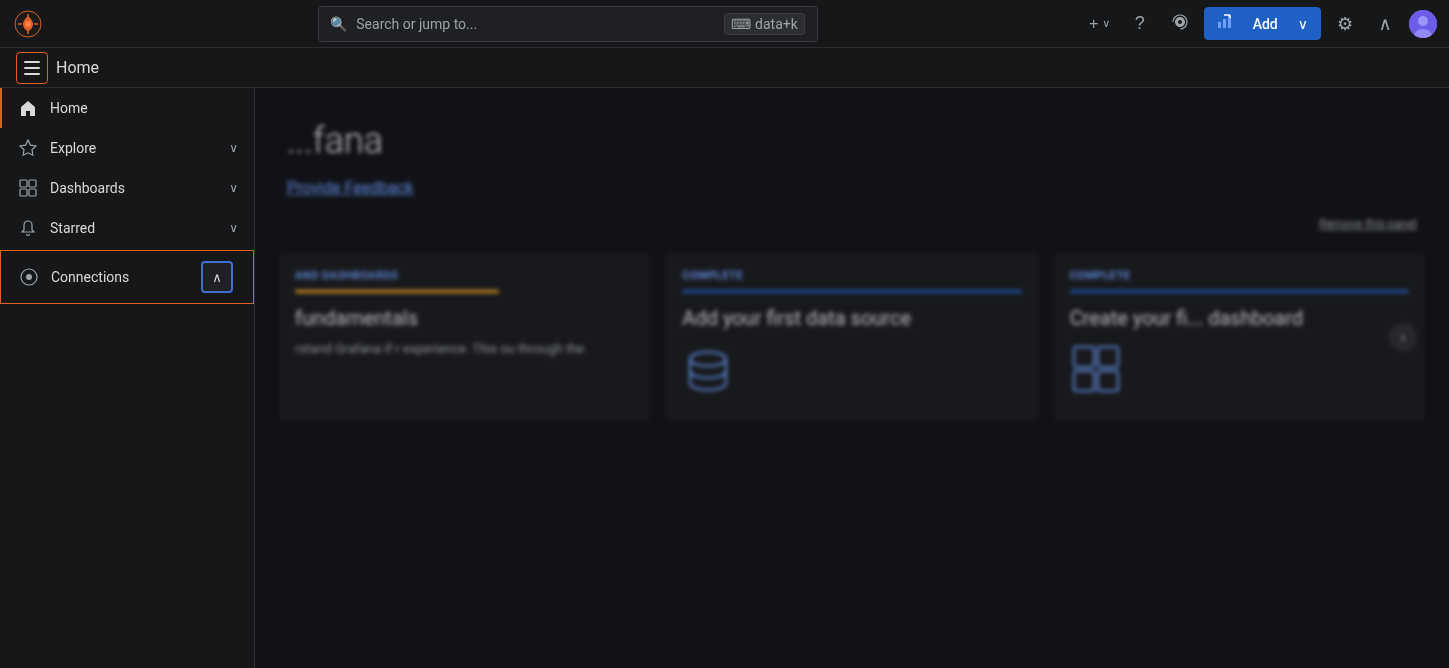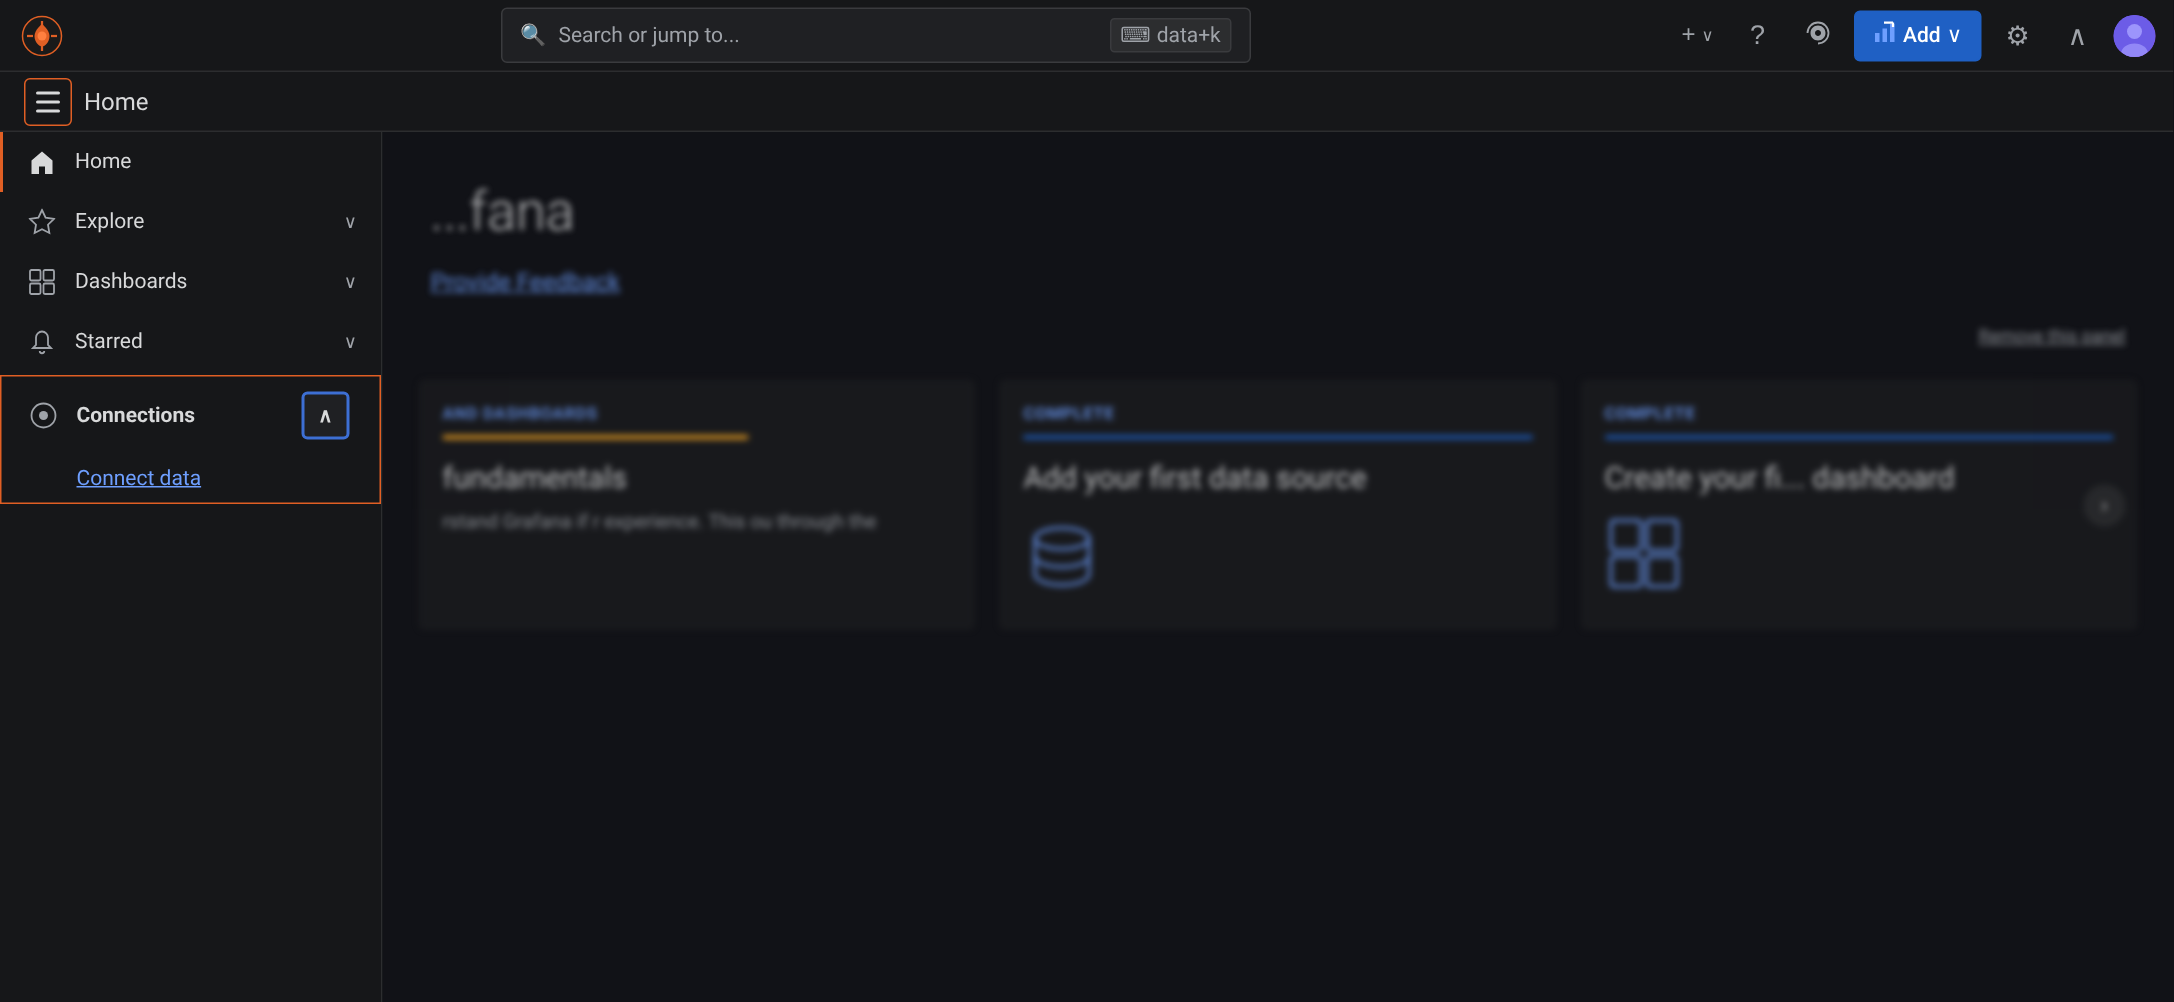--- a/index.html
+++ b/index.html
@@ -87,21 +87,21 @@
       cursor: pointer;
       color: #9fa3a9;
       font-size: 18px;
       background: transparent;
       border: none;
     }
 
     .add-btn {
       display: flex;
       align-items: center;
-      gap: 4px;
+      gap: 20px;
       background: #1f60c4;
       border: 1px solid #1f60c4;
       border-radius: 4px;
       color: #fff;
       padding: 6px 12px;
       font-size: 14px;
       cursor: pointer;
       font-weight: 500;
     }
 
@@ -501,34 +501,31 @@
         <svg width="18" height="18" viewBox="0 0 18 18" fill="none">
           <path d="M9 2C6.8 2 5 3.8 5 6v5l-2 2h12l-2-2V6c0-2.2-1.8-4-4-4z" stroke="#9fa3a9" stroke-width="1.2" fill="none"></path>
           <path d="M7.5 15c0 .8.7 1.5 1.5 1.5s1.5-.7 1.5-1.5" stroke="#9fa3a9" stroke-width="1.2" fill="none"></path>
         </svg>
       </div>
       <span class="sidebar-item-label">Starred</span>
       <span class="sidebar-chevron">∨</span>
     </div>
 
     <div style="border: 1px solid #e05f24; margin: 2px 0;">
-      <div class="sidebar-item" style="position:relative;font-weight:bold;">
+      <div class="sidebar-item" style="position:relative;">
         <div class="sidebar-item-icon">
           <svg width="18" height="18" viewBox="0 0 18 18" fill="none">
             <circle cx="9" cy="9" r="8" stroke="#9fa3a9" stroke-width="1.2" fill="none"></circle>
             <circle cx="9" cy="9" r="3" fill="#9fa3a9"></circle>
           </svg>
         </div>
         <span class="sidebar-item-label">Connections</span>
         <div class="collapse-btn">
           <span style="color:#d8d9da; font-size:13px;">∧</span>
         </div>
-      </div>
-      <div class="sidebar-sub-item highlighted">
-        <span>Connect data</span>
       </div>
     </div>
   </div>
 
   <div class="main-content">
     <div class="content-blurred">
       <div class="content-header">
         <div class="welcome-title">...fana</div>
         <a class="provide-feedback-link">Provide Feedback</a>
       </div>

